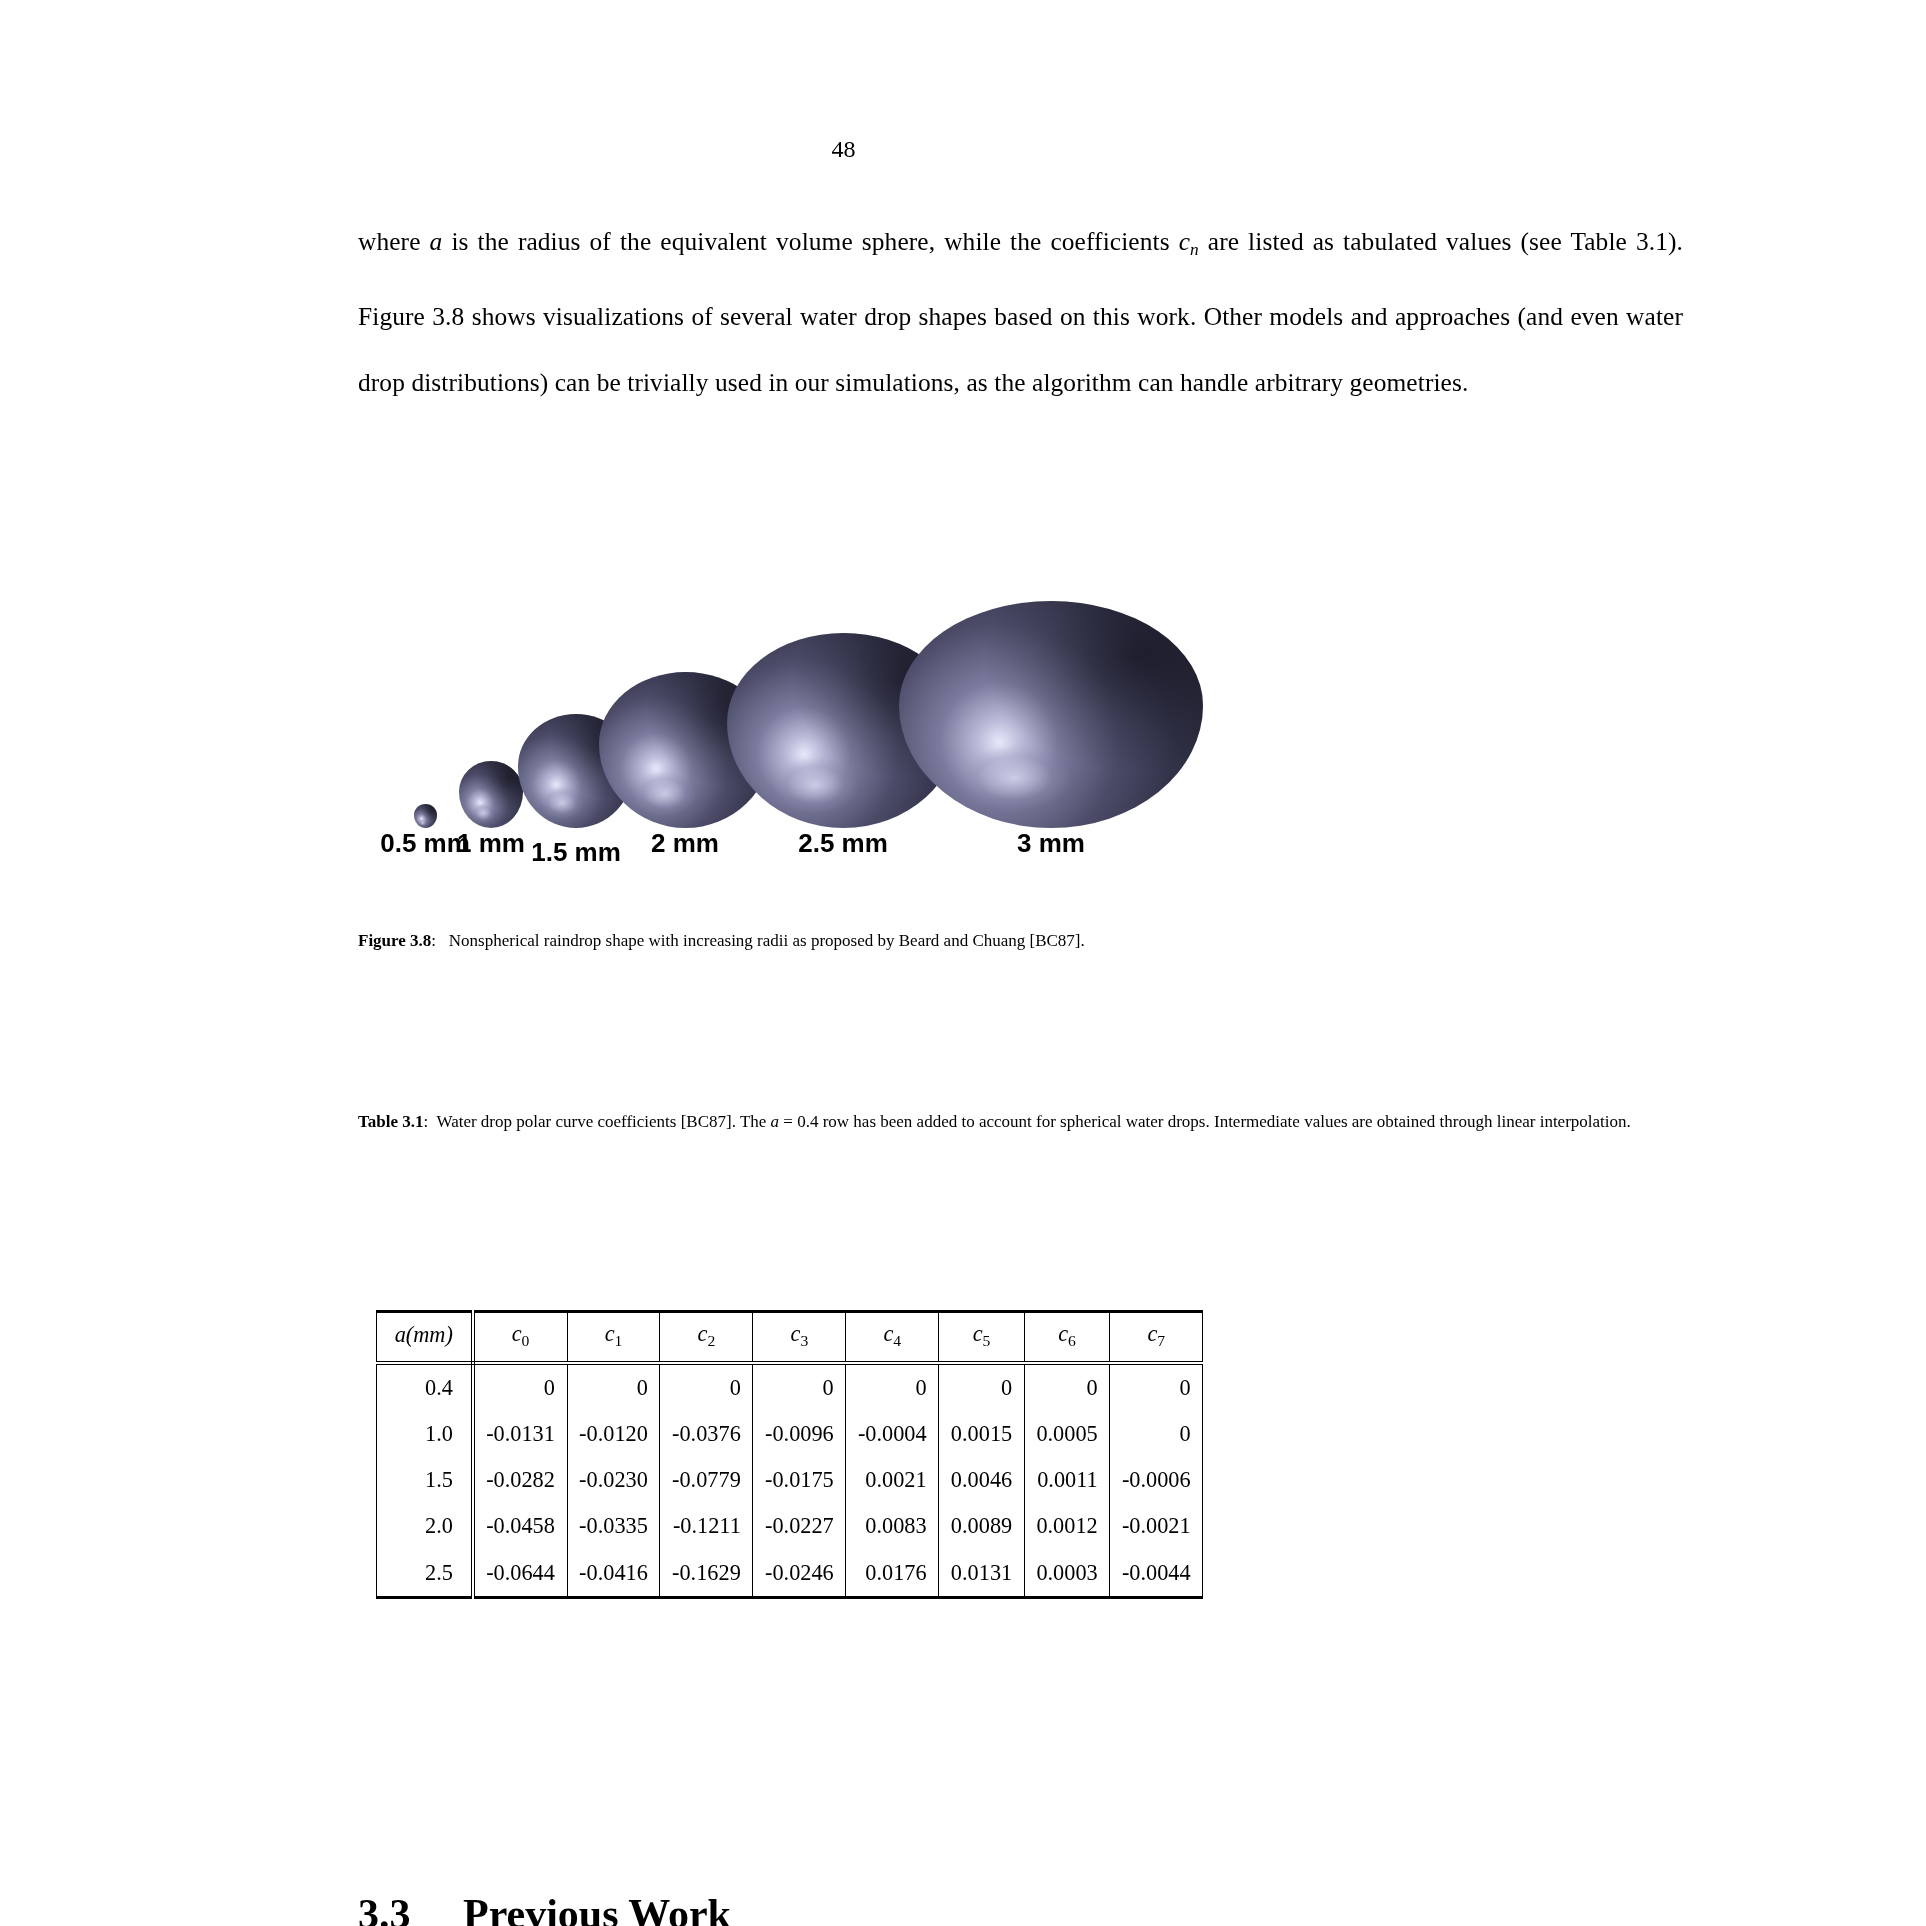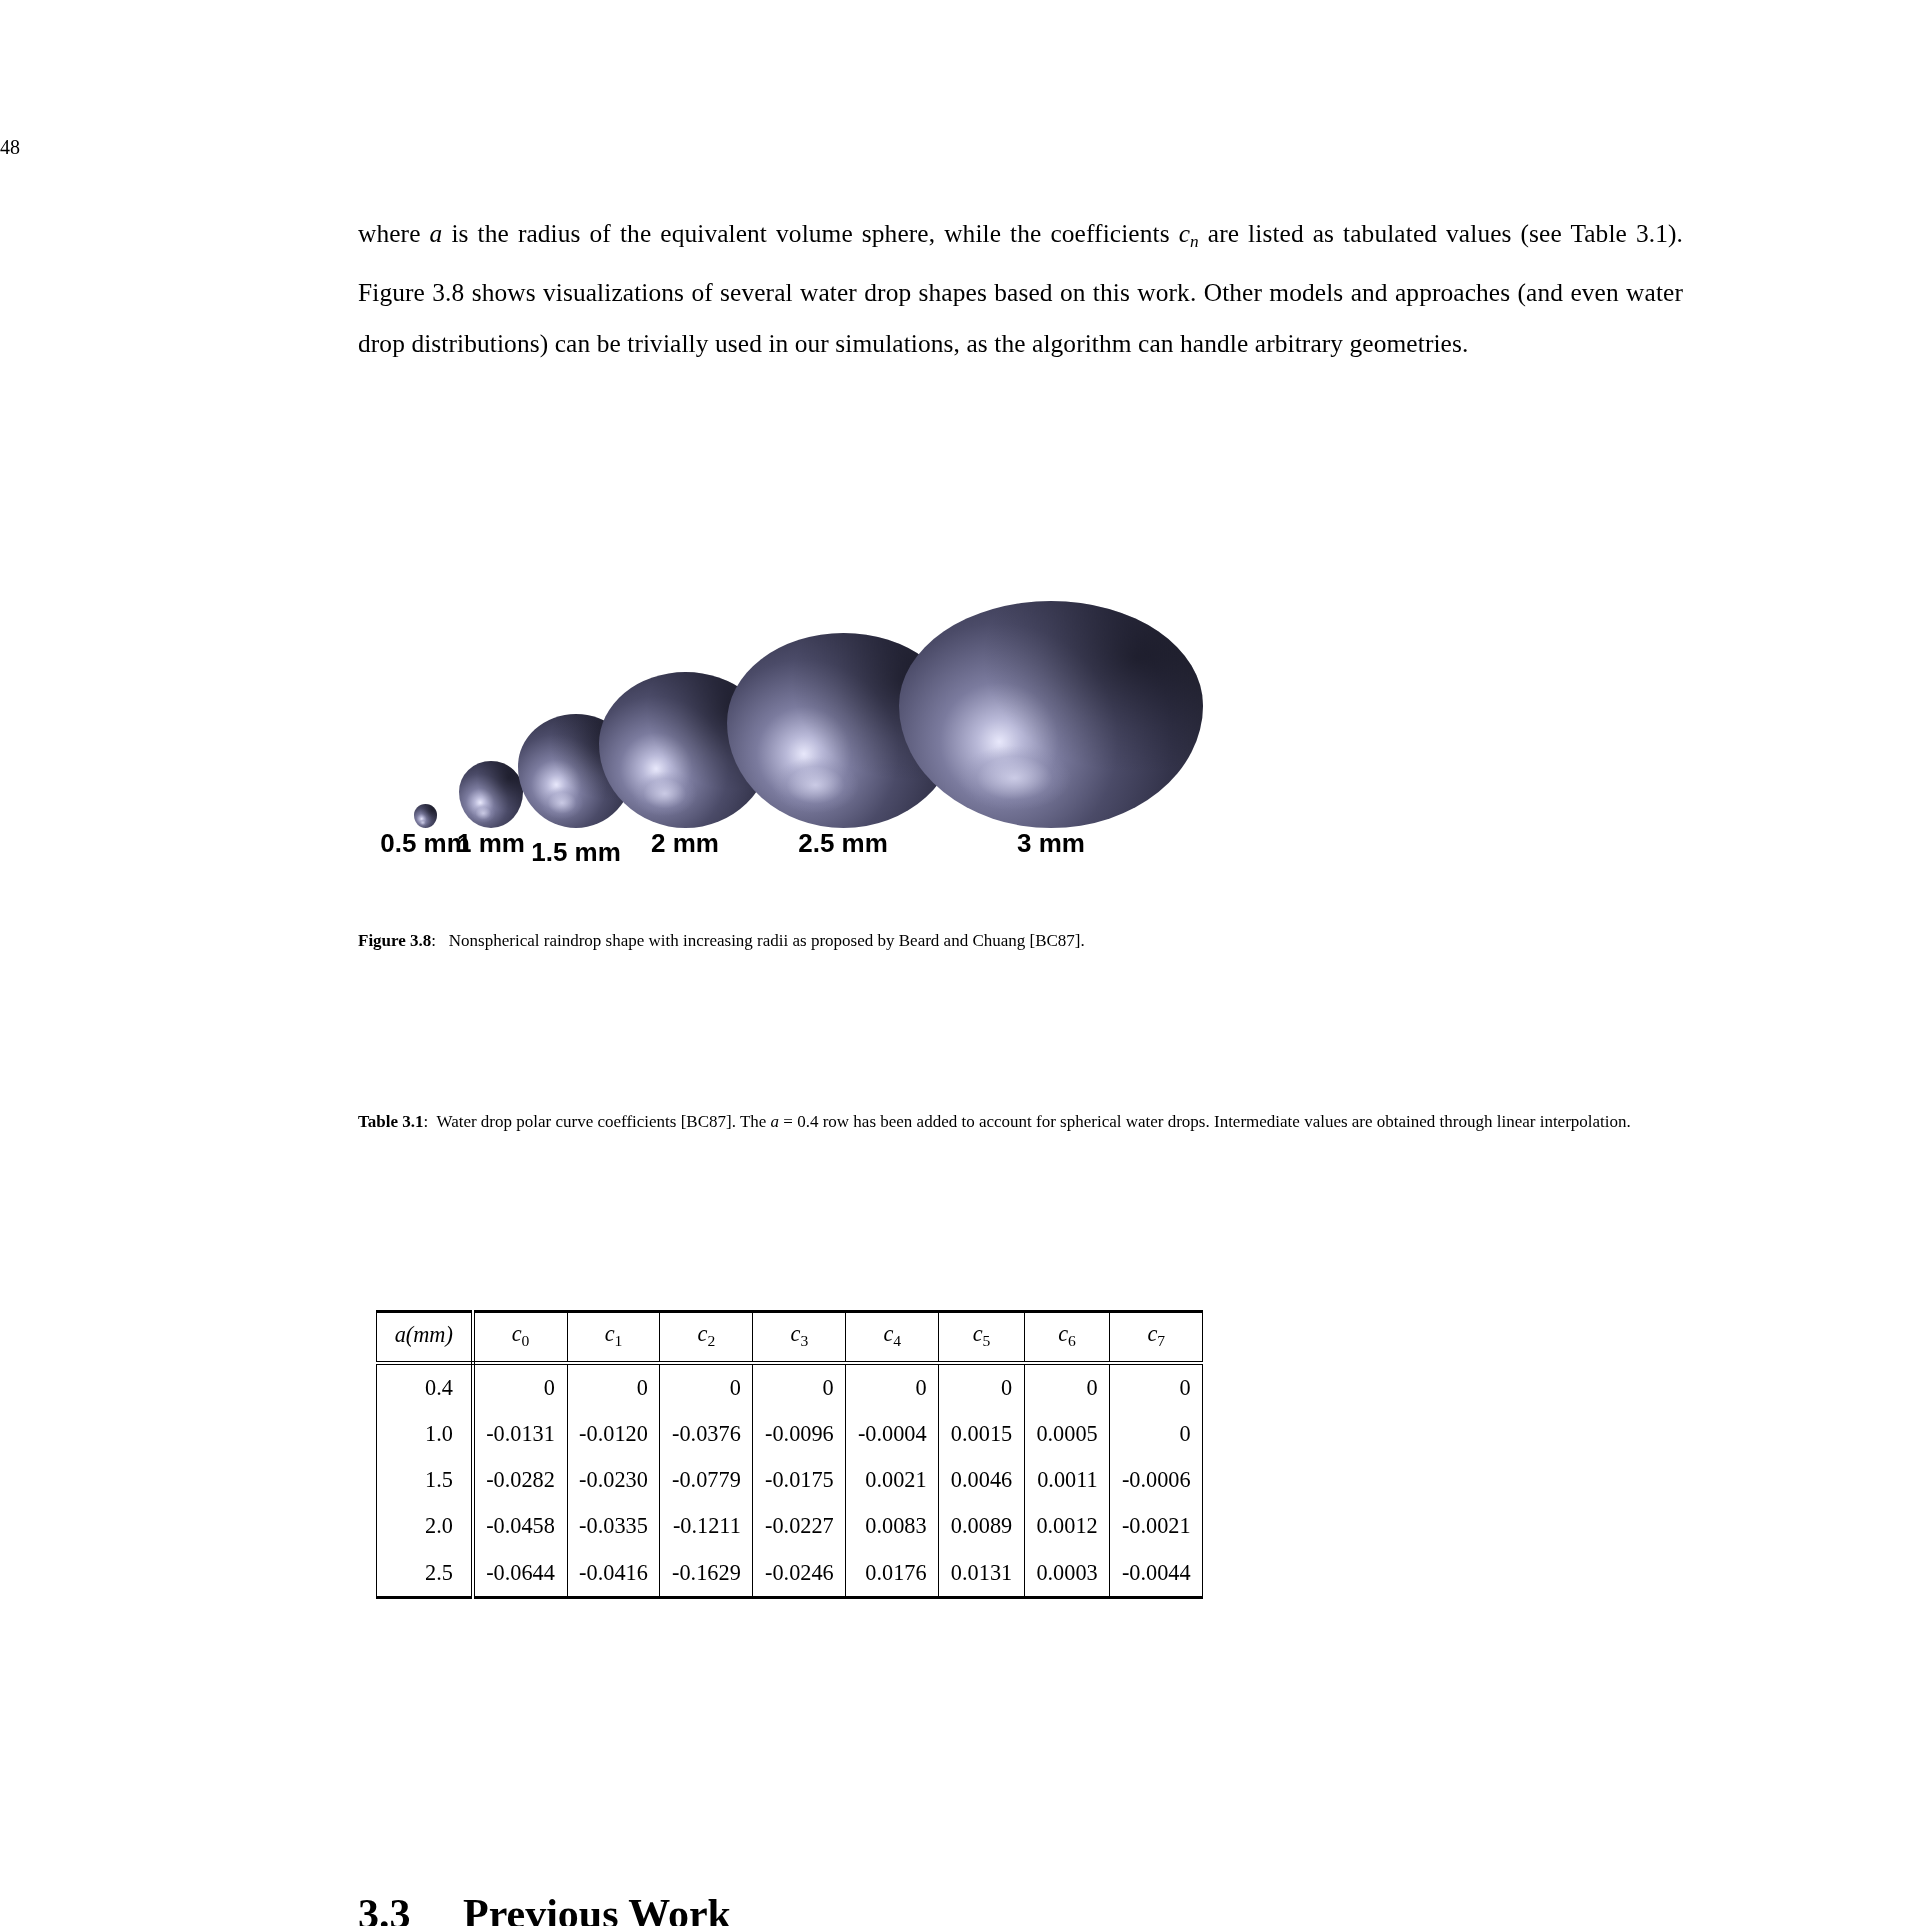--- a/index.html
+++ b/index.html
@@ -17,37 +17,37 @@
     box-sizing: border-box;
     overflow: hidden;
   }
 
   
   .page-number {
     position: absolute;
     top: 137px;
     left: 0;
     width: 1687px;
-    text-align: left;
-    font-size: 20px;
+    text-align: center;
+    font-size: 24px;
     line-height: 1;
   }
 
   
   .column {
     position: absolute;
     left: 358px;
     top: 208px;
     width: 1325px;
   }
 
   p.body-par {
     margin: 0 0 0 0;
     font-size: 25.4px;
-    line-height: 51px;
+    line-height: 66px;
     text-align: justify;
     text-justify: inter-word;
     hyphens: none;
     letter-spacing: 0.1px;
   }
 
   .mi { font-style: italic; font-family: "Liberation Serif", serif; }
   .sub {
     font-size: 0.68em;
     vertical-align: -0.28em;

